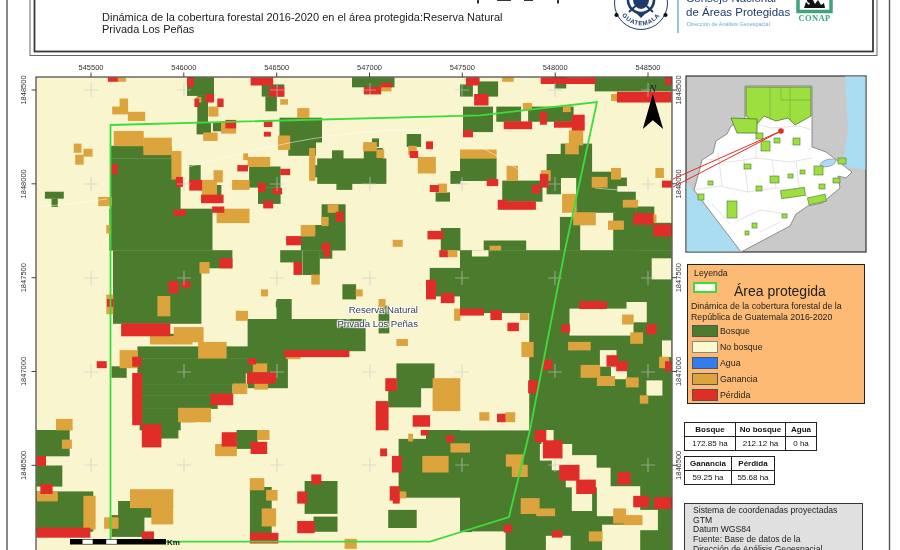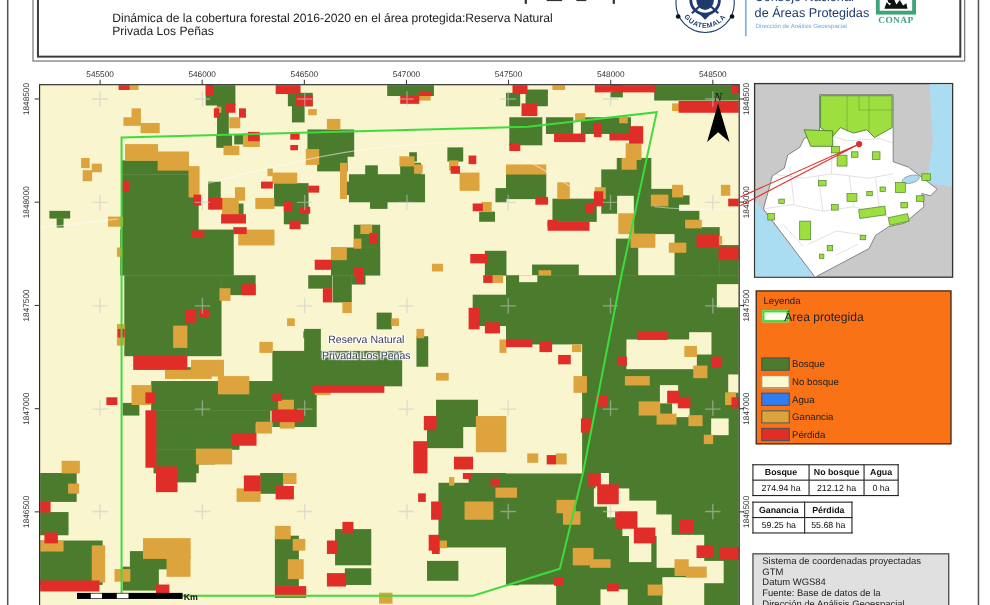--- a/index.html
+++ b/index.html
@@ -564,29 +564,30 @@
 </svg>
 
 <div class="abs" style="left:102px;top:12px;width:410px;text-align:left;font-size:11px;color:#222;line-height:11.5px">Dinámica de la cobertura forestal 2016-2020 en el área protegida:Reserva Natural Privada Los Peñas</div>
 
 <div class="abs" style="left:686px;top:-8px;width:200px;font-size:11.5px;color:#1e3a6e">Consejo Nacional</div>
 
 <div class="abs" style="left:686px;top:6px;width:200px;font-size:11.5px;font-weight:normal;color:#1e3a6e">de Áreas Protegidas</div>
 
 <div class="abs" style="left:687px;top:21px;width:200px;font-size:5.5px;color:#6fa8dc">Dirección de Análisis Geoespacial</div>
 
-<div class="abs" style="left:248px;top:303px;width:170px;text-align:center;font-size:9.6px;color:#3c3c5a;line-height:13.5px;text-shadow:0 0 2px #fff,0 0 2px #fff,1px 1px 1px #fff,-1px -1px 1px #fff,1px -1px 1px #fff,-1px 1px 1px #fff">Reserva Natural<br>Privada Los Peñas</div>
-
-<div class="abs" style="left:687px;top:264px;width:176px;height:138px;background:#f97316;border:1.3px solid #222">
+<div class="abs" style="left:248px;top:303px;width:170px;text-align:right;font-size:9.6px;color:#3c3c5a;line-height:13.5px;text-shadow:0 0 2px #fff,0 0 2px #fff,1px 1px 1px #fff,-1px -1px 1px #fff,1px -1px 1px #fff,-1px 1px 1px #fff">Reserva Natural<br>Privada Los Peñas</div>
+
+<div class="abs" style="left:687px;top:264px;width:176px;height:138px;background:#fdba74;border:1.3px solid #222">
 
   <div class="abs" style="left:6px;top:3px;font-size:8.8px;color:#222">Leyenda</div>
 
   <div class="abs" style="left:5px;top:17px;width:20px;height:7px;background:#fdfdf1;border:2.4px solid #3ddc3d"></div>
-  <div class="abs" style="left:25px;top:18px;font-size:11px;color:#222">Área protegida</div>
-
+  <div class="abs" style="left:46px;top:18px;font-size:14px;color:#222">Área protegida</div>
+
+  <div class="abs" style="left:3px;top:36px;width:172px;font-size:8.8px;color:#222;line-height:11px">Dinámica de la cobertura forestal de la República de Guatemala 2016-2020</div>
 
   <div class="abs" style="left:4px;top:60px;width:24px;height:10px;background:#4b7c2e;border:0.5px solid #555"></div>
   <div class="abs" style="left:32px;top:61px;font-size:8.8px;color:#222">Bosque</div>
 
   <div class="abs" style="left:4px;top:76px;width:24px;height:10px;background:#fafad2;border:0.5px solid #888"></div>
   <div class="abs" style="left:32px;top:77px;font-size:8.8px;color:#222">No bosque</div>
 
   <div class="abs" style="left:4px;top:92px;width:24px;height:10px;background:#2f7df0;border:0.5px solid #555"></div>
   <div class="abs" style="left:32px;top:93px;font-size:8.8px;color:#222">Agua</div>
 
@@ -598,21 +599,21 @@
 </div>
 
 <table class="abs" style="left:684px;top:422px;border-collapse:collapse;font-size:8px;color:#111;text-align:center">
 <tbody>
       <tr>
         <td style="border:1.2px solid #222;font-weight:bold;width:48px;height:11px">Bosque</td>
         <td style="border:1.2px solid #222;font-weight:bold;width:47px">No bosque</td>
         <td style="border:1.2px solid #222;font-weight:bold;width:28px">Agua</td>
       </tr>
 <tr>
-        <td style="border:1.2px solid #222;height:11px">274.94 ha</td>
+        <td style="border:1.2px solid #222;height:11px">172.85 ha</td>
         <td style="border:1.2px solid #222">212.12 ha</td>
         <td style="border:1.2px solid #222">0 ha</td>
       </tr>
 </tbody>
   </table>
 
 <table class="abs" style="left:684px;top:456px;border-collapse:collapse;font-size:8px;color:#111;text-align:center">
 <tbody>
       <tr>
         <td style="border:1.4px solid #222;font-weight:bold;width:44px;height:11px">Ganancia</td>

